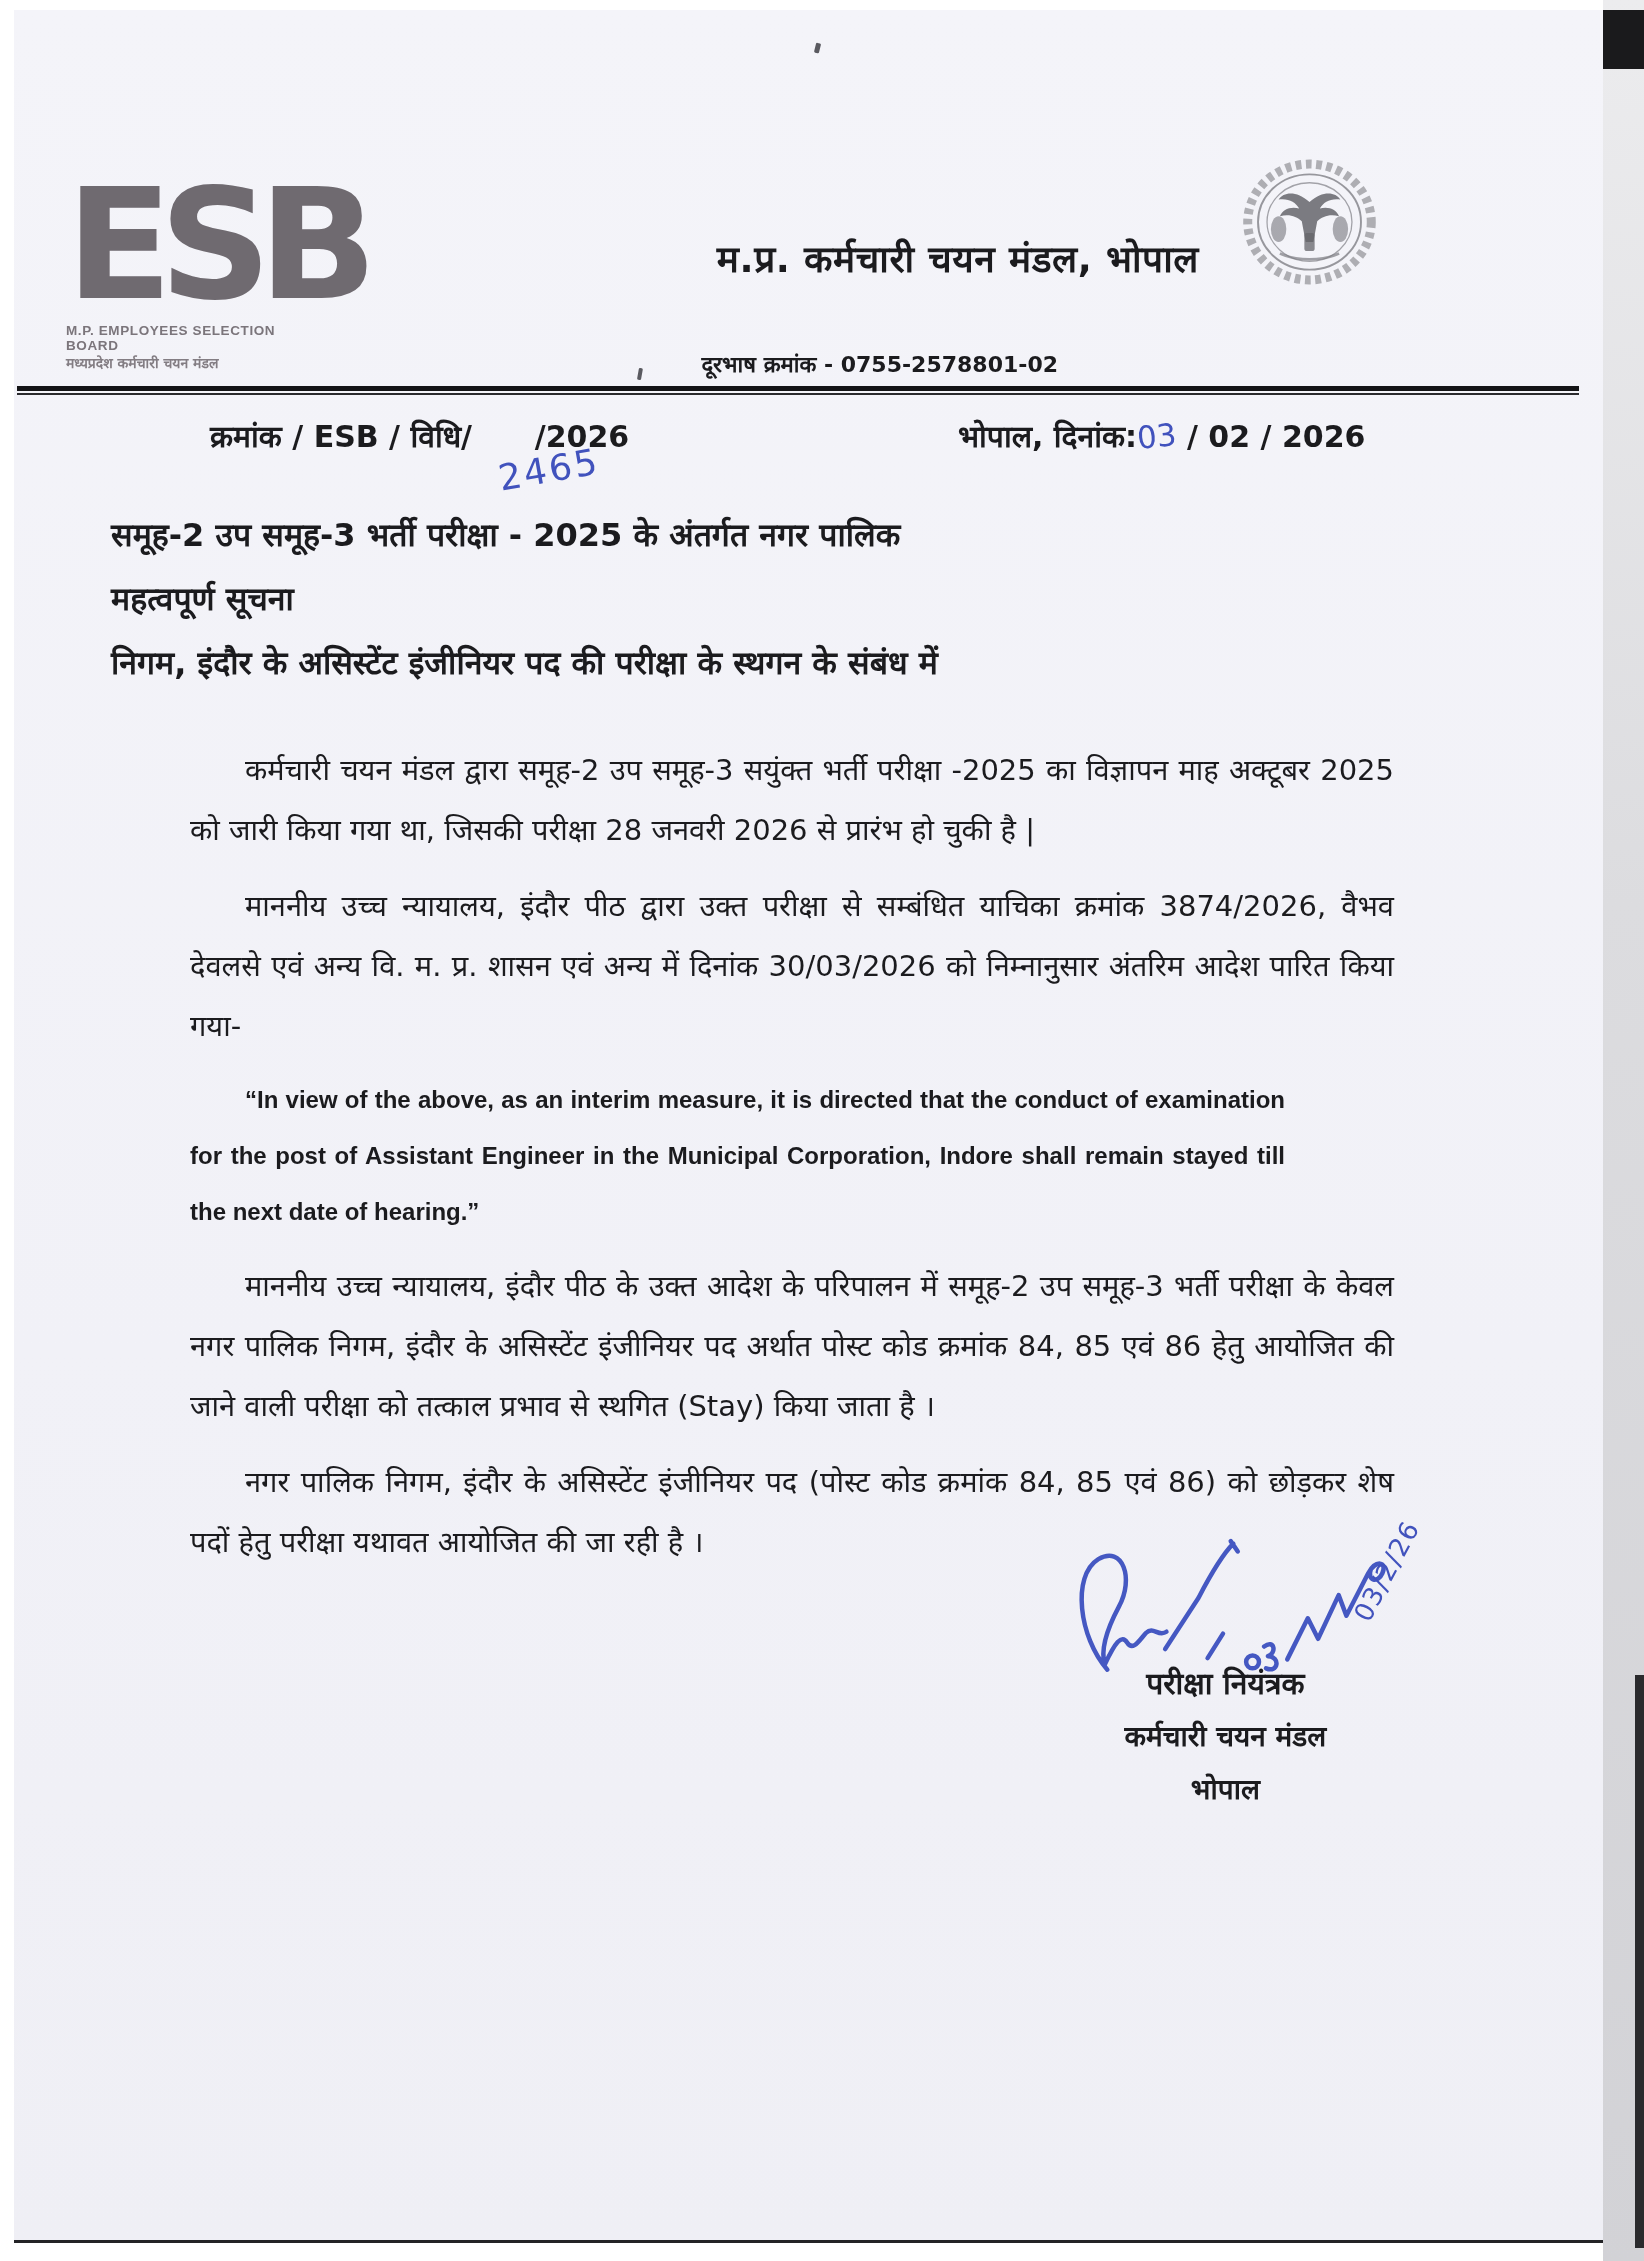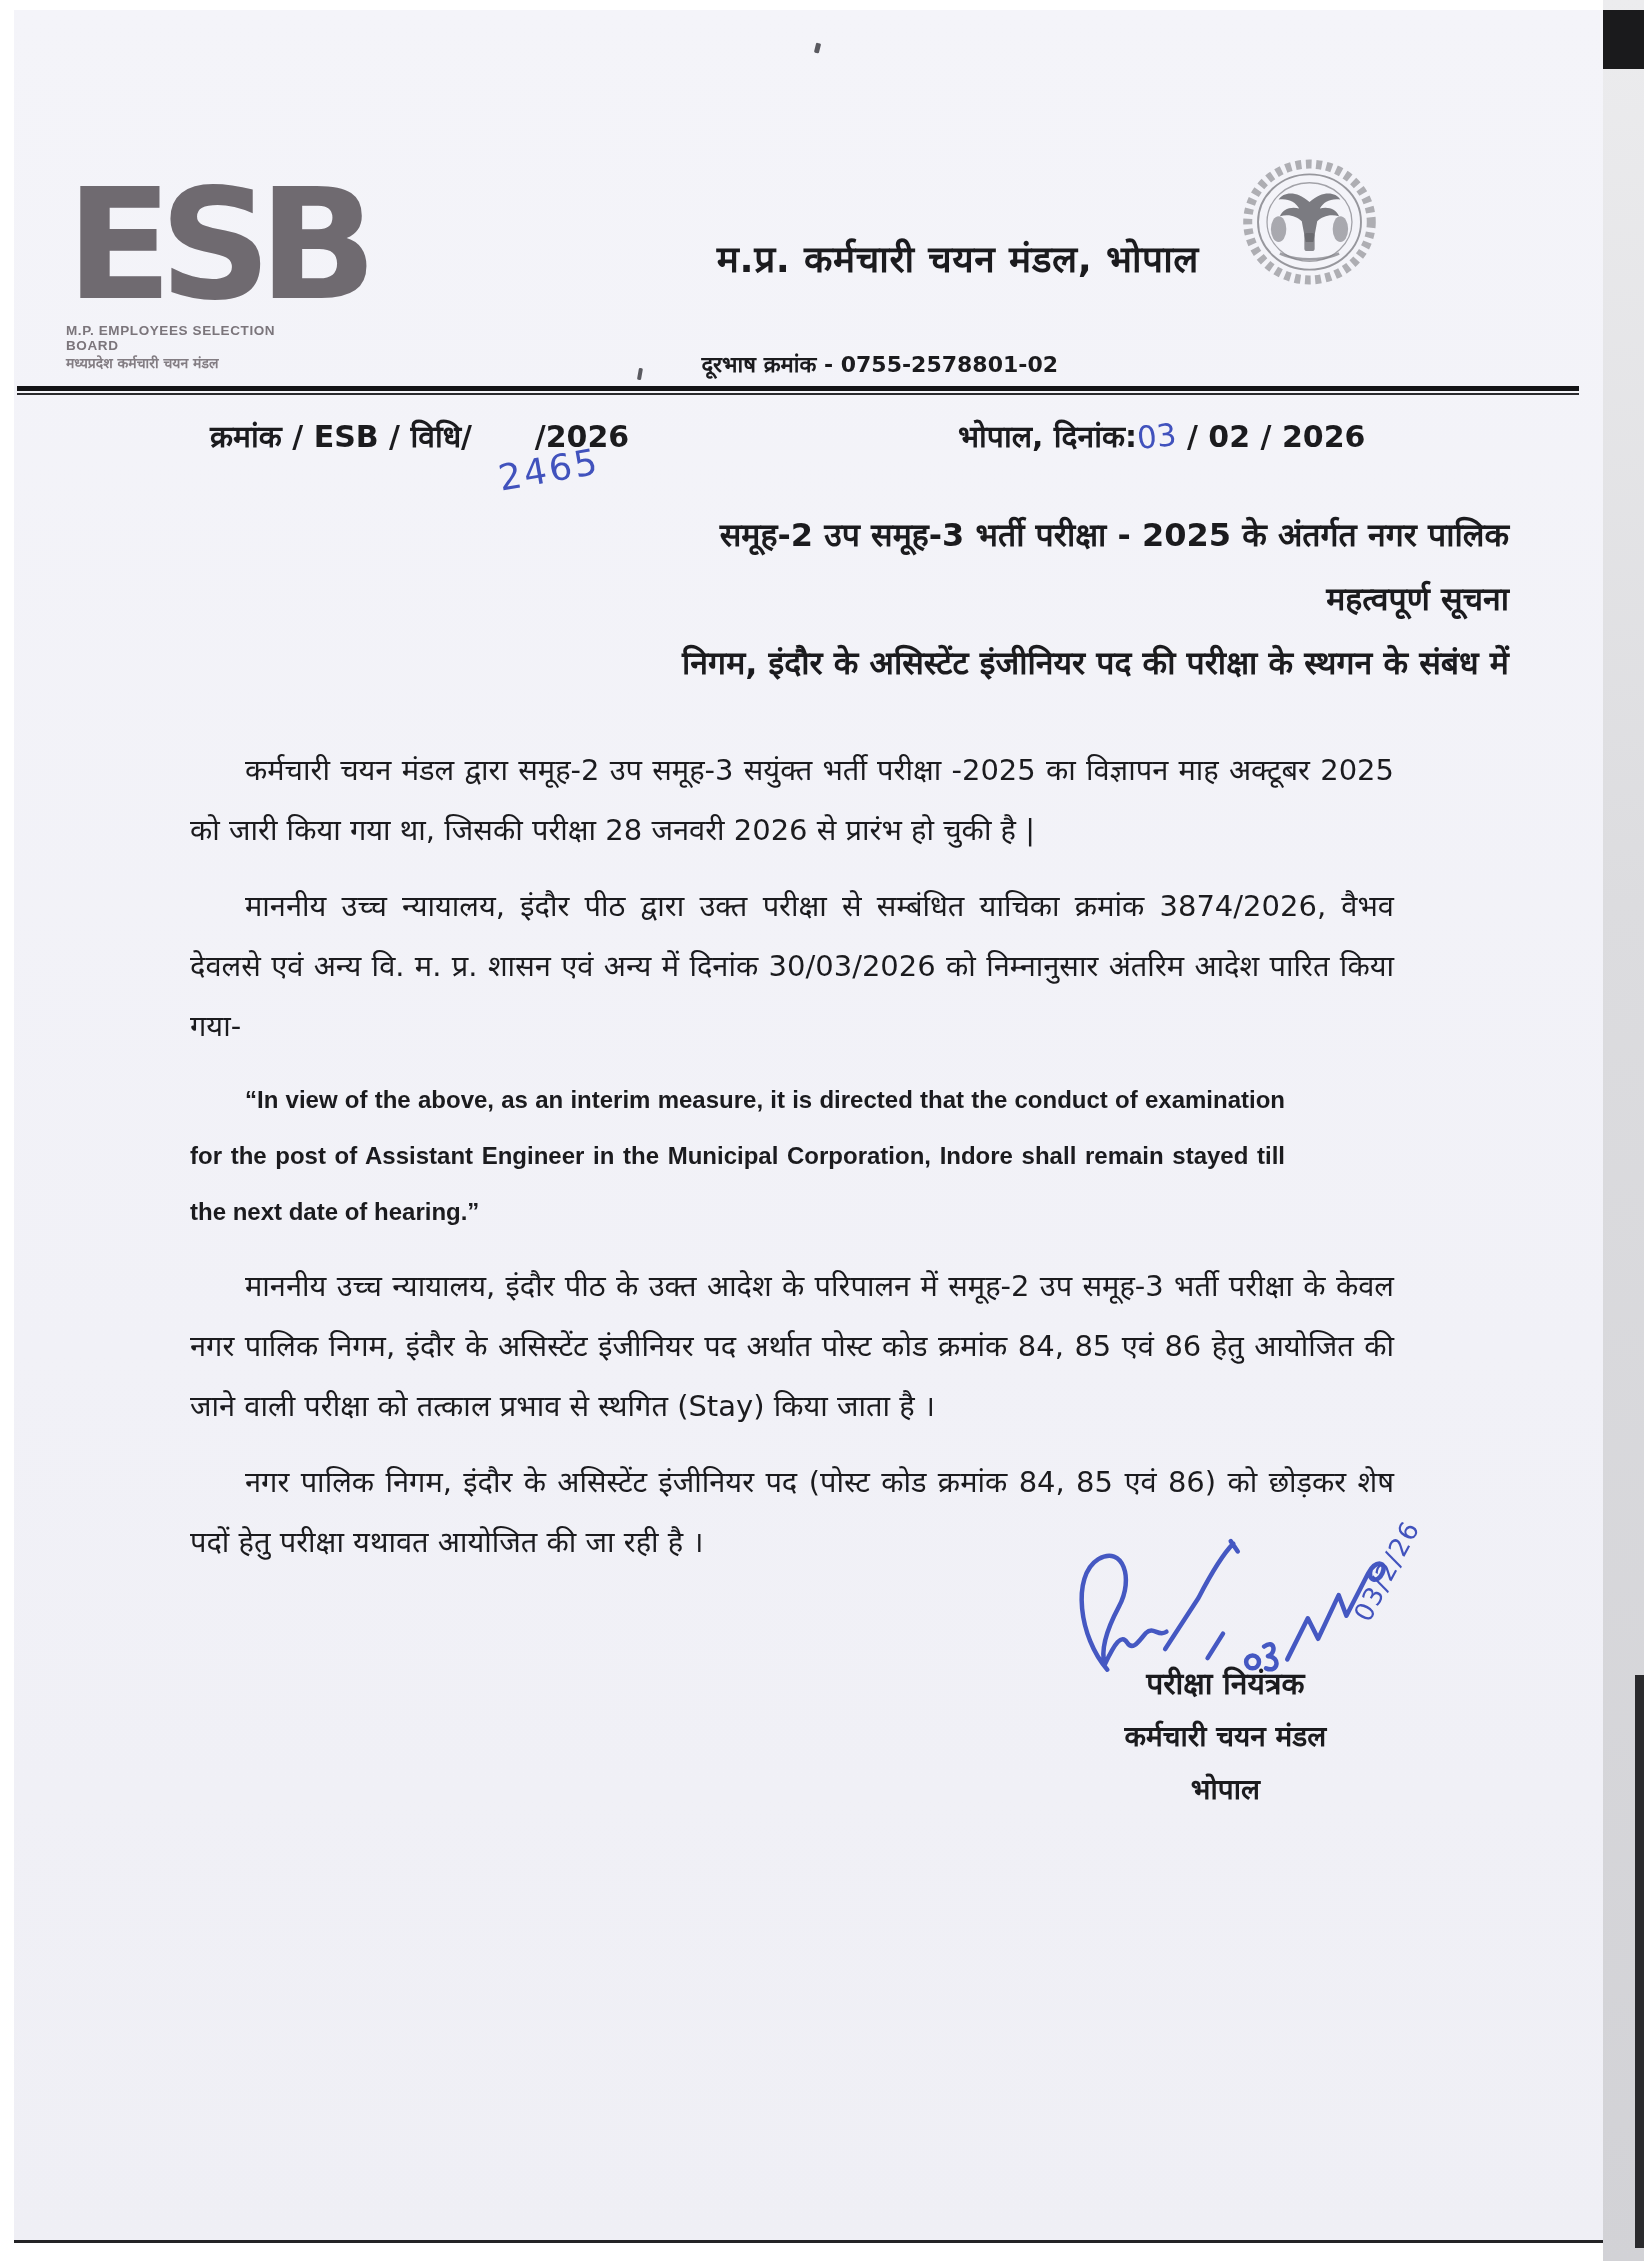--- a/index.html
+++ b/index.html
@@ -36,21 +36,21 @@
   .rule .r1{height:4.5px;background:#141416;}
   .rule .r2{margin-top:2.6px;height:1.9px;background:#2a2a2d;}
 
   .ref-left{position:absolute;left:196px;top:405px;font-size:30px;font-weight:bold;white-space:pre;}
   .ref-right{position:absolute;left:944px;top:405px;font-size:30px;font-weight:bold;white-space:pre;}
   .ink{color:#4152bd;}
   .hand-day{display:inline-block;font-size:31px;font-weight:normal;transform:rotate(-6deg);}
   .hand-number{position:absolute;left:484px;top:439px;font-size:36px;font-weight:normal;
                transform:rotate(-10deg);letter-spacing:2.6px;}
 
-  .title-block{position:absolute;left:97px;top:493px;width:1398px;text-align:right;
+  .title-block{position:absolute;left:97px;top:493px;width:1398px;text-align:left;
                font-size:32px;font-weight:bold;line-height:64px;}
 
   .body-text{position:absolute;left:160px;top:714px;width:1236px;font-size:29px;line-height:60px;
              text-align:justify;}
   .body-text p{margin:16px;text-indent:55px;}
   .quote{margin:0 0 0 97px;width:1095px;font-family:"Liberation Sans",sans-serif;
          font-size:24px;font-weight:bold;line-height:56px;text-align:justify;text-indent:0;}
 
   .sign-block{position:absolute;left:1031px;top:1526px;width:374px;}
   .sign-svg{position:absolute;left:0;top:0;width:374px;height:151px;}

